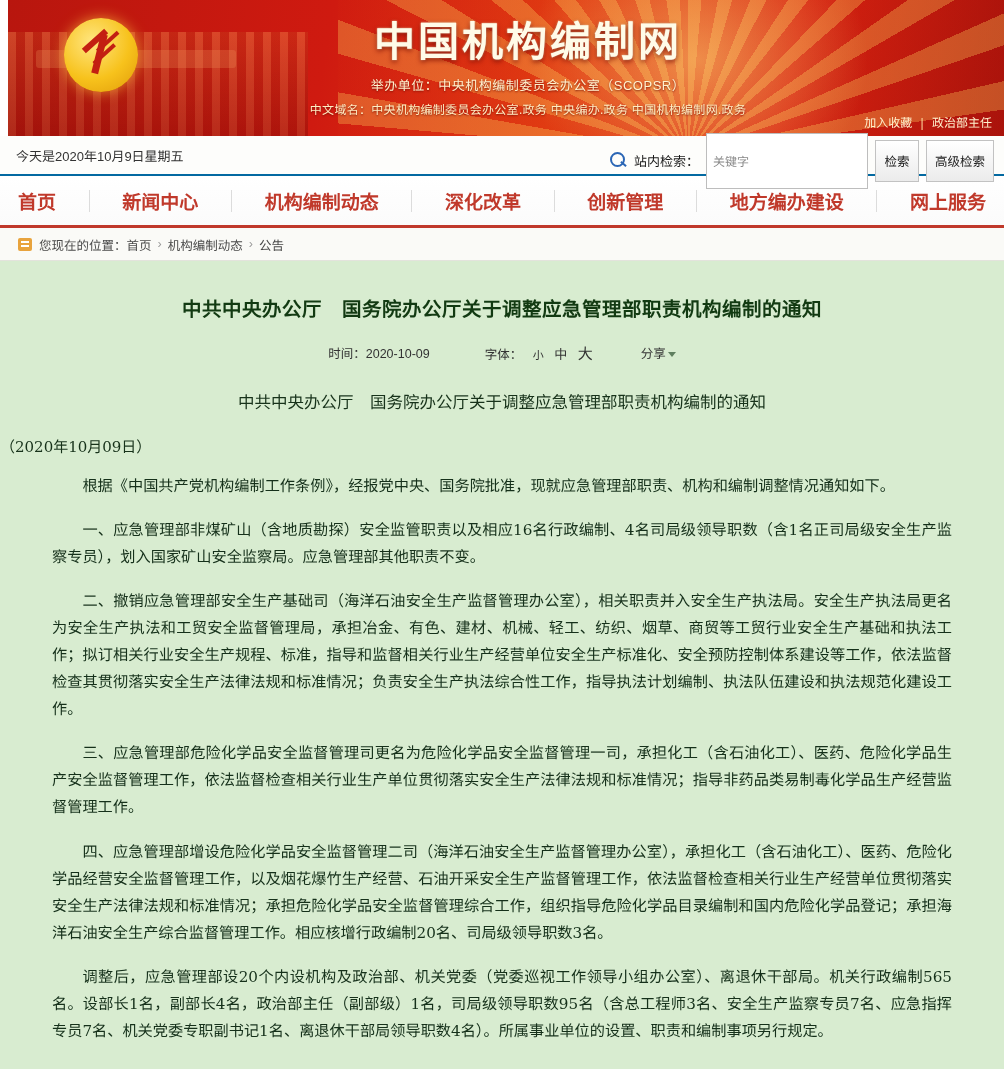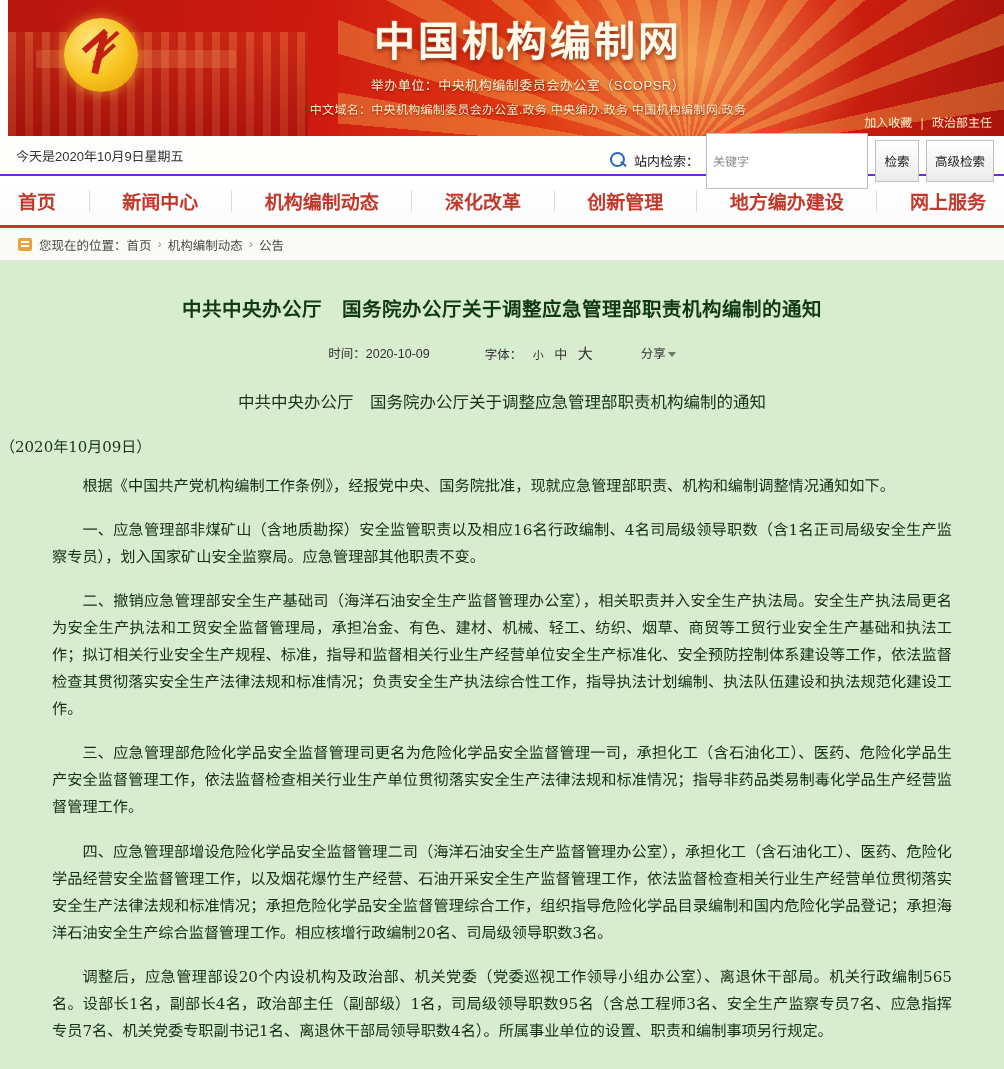--- a/index.html
+++ b/index.html
@@ -116,21 +116,21 @@
     font-size: 12px;
     color: #fff1cd;
   }
   .banner-links span { cursor: pointer; }
   .banner-links .sep { margin: 0 5px; color: #ffd9a0; }
 
   
   .subbar {
     height: 38px;
     background: #fdfdfb;
-    border-bottom: 2px solid #6d28d9;
+    border-bottom: 2px solid #0369a1;
     display: flex;
     align-items: center;
     position: relative;
   }
   .today {
     margin-left: 16px;
     font-size: 13px;
     color: #333;
   }
   .searchzone {

